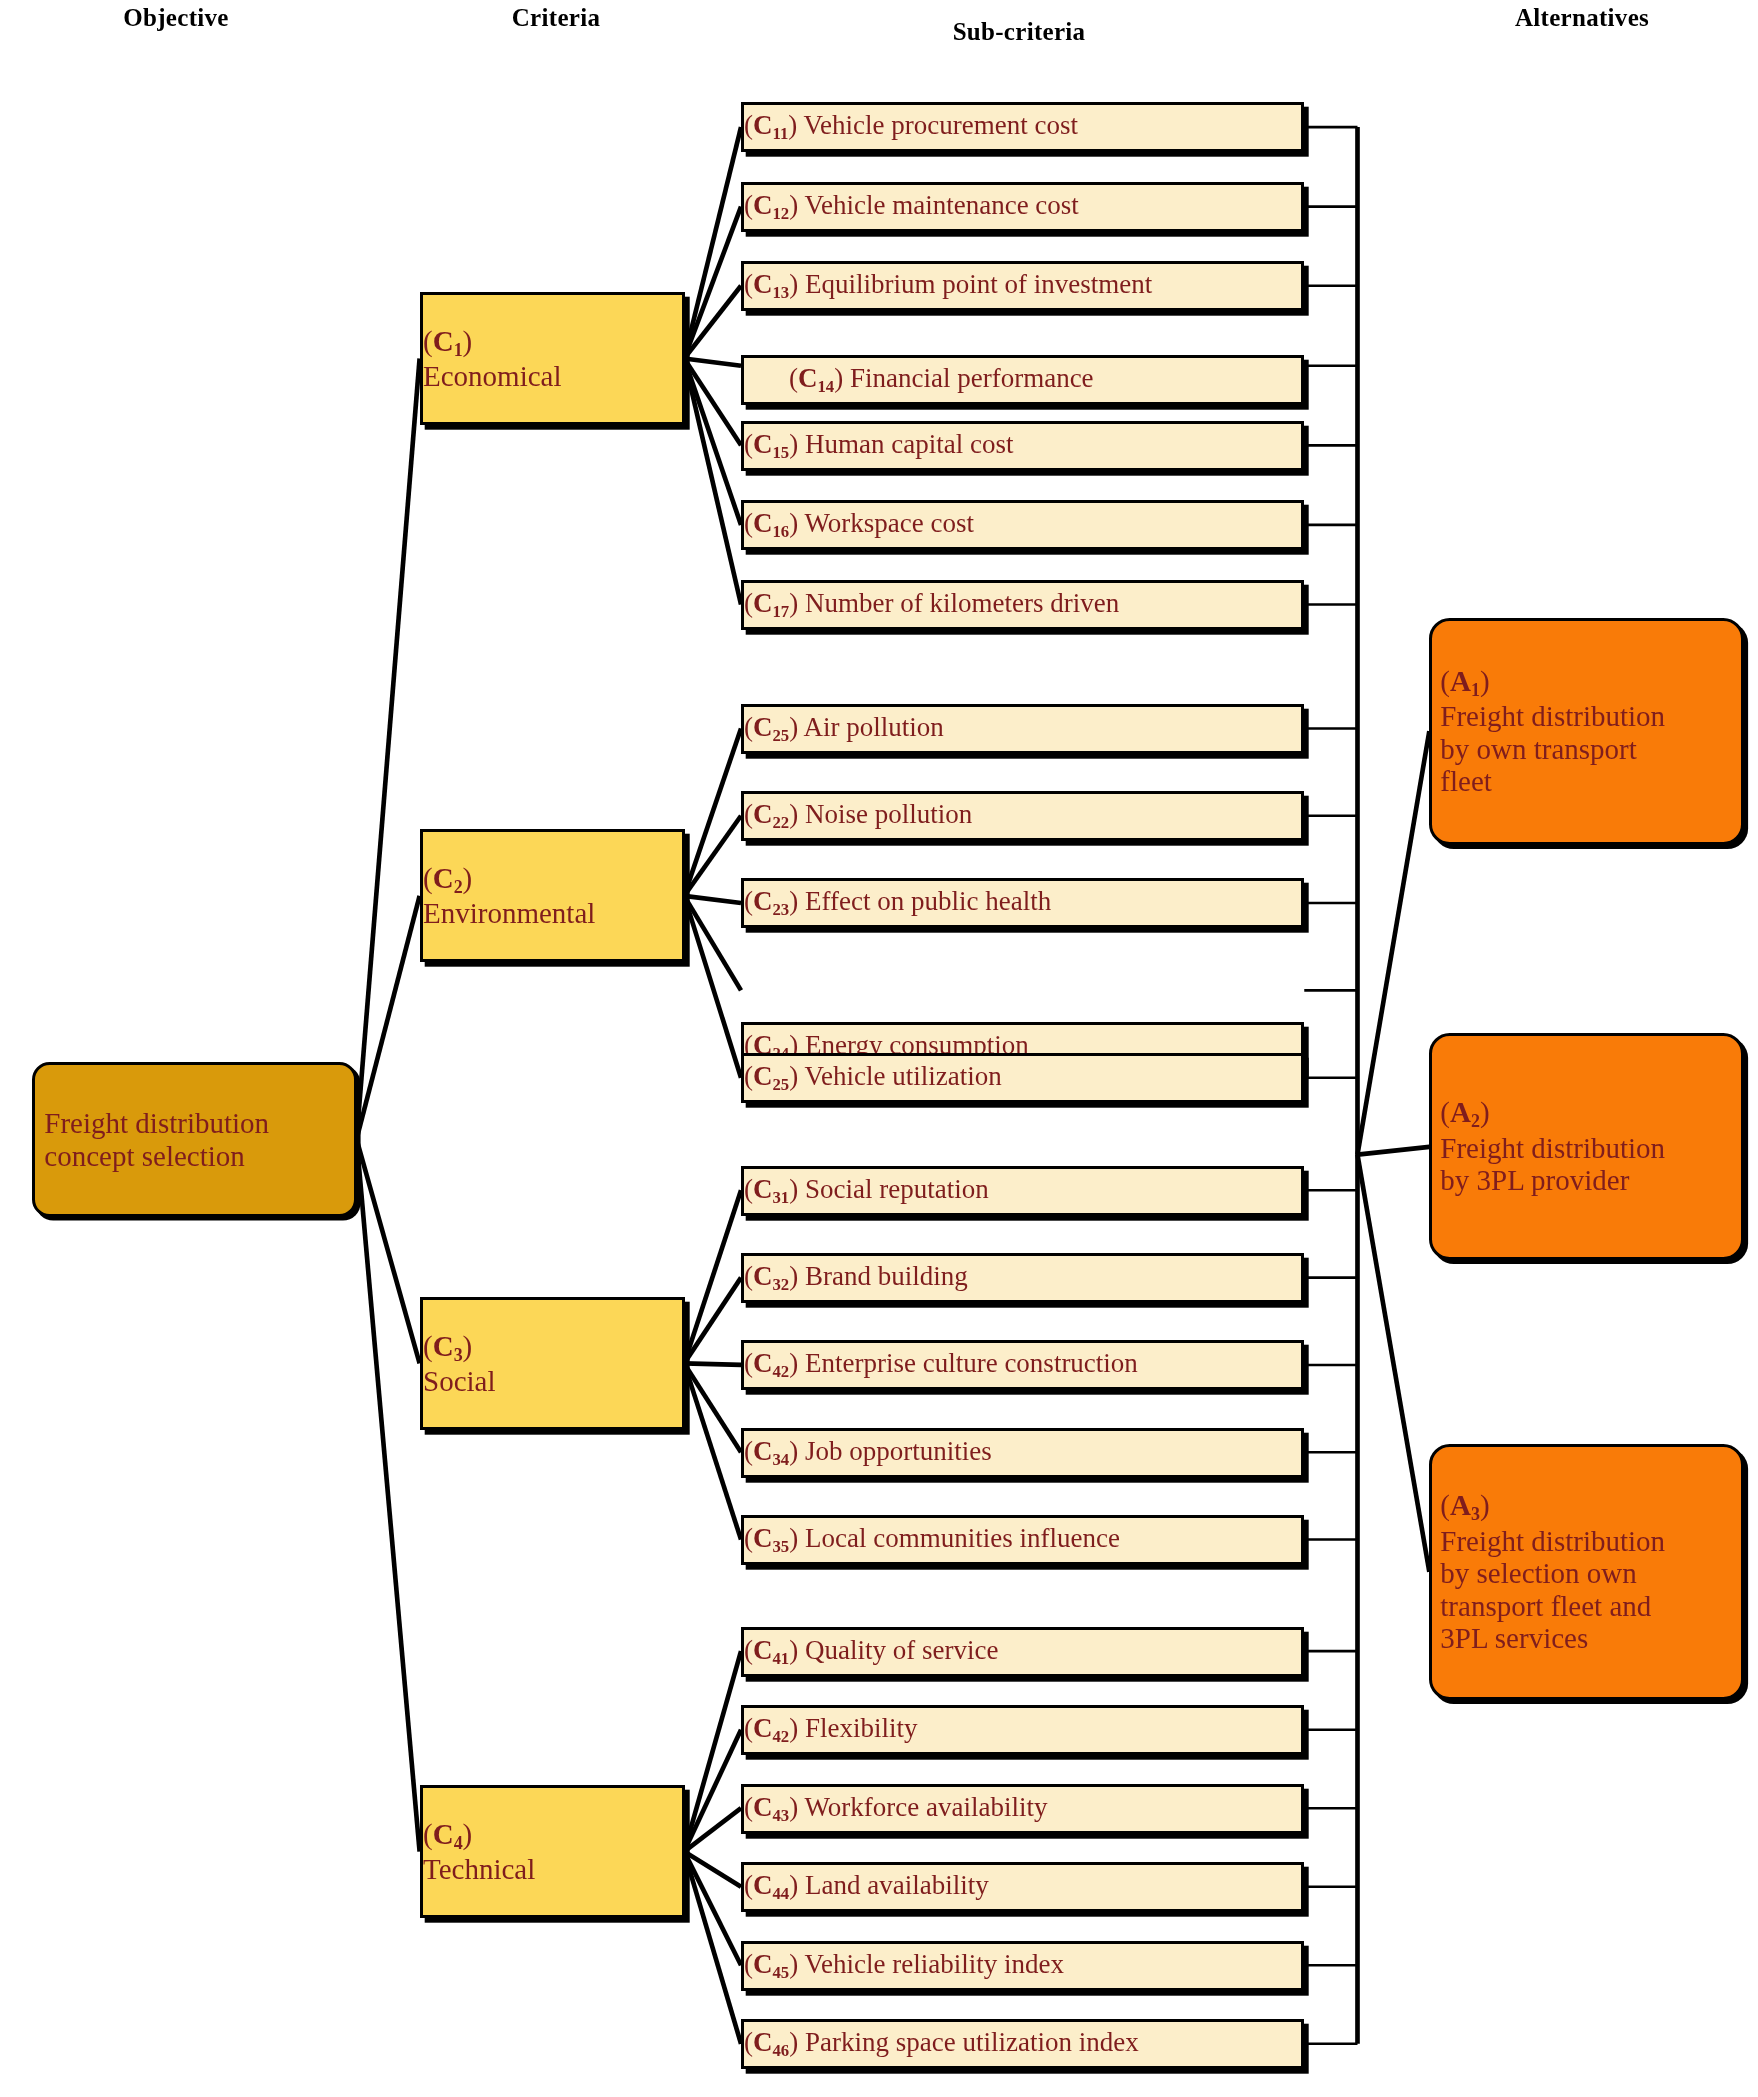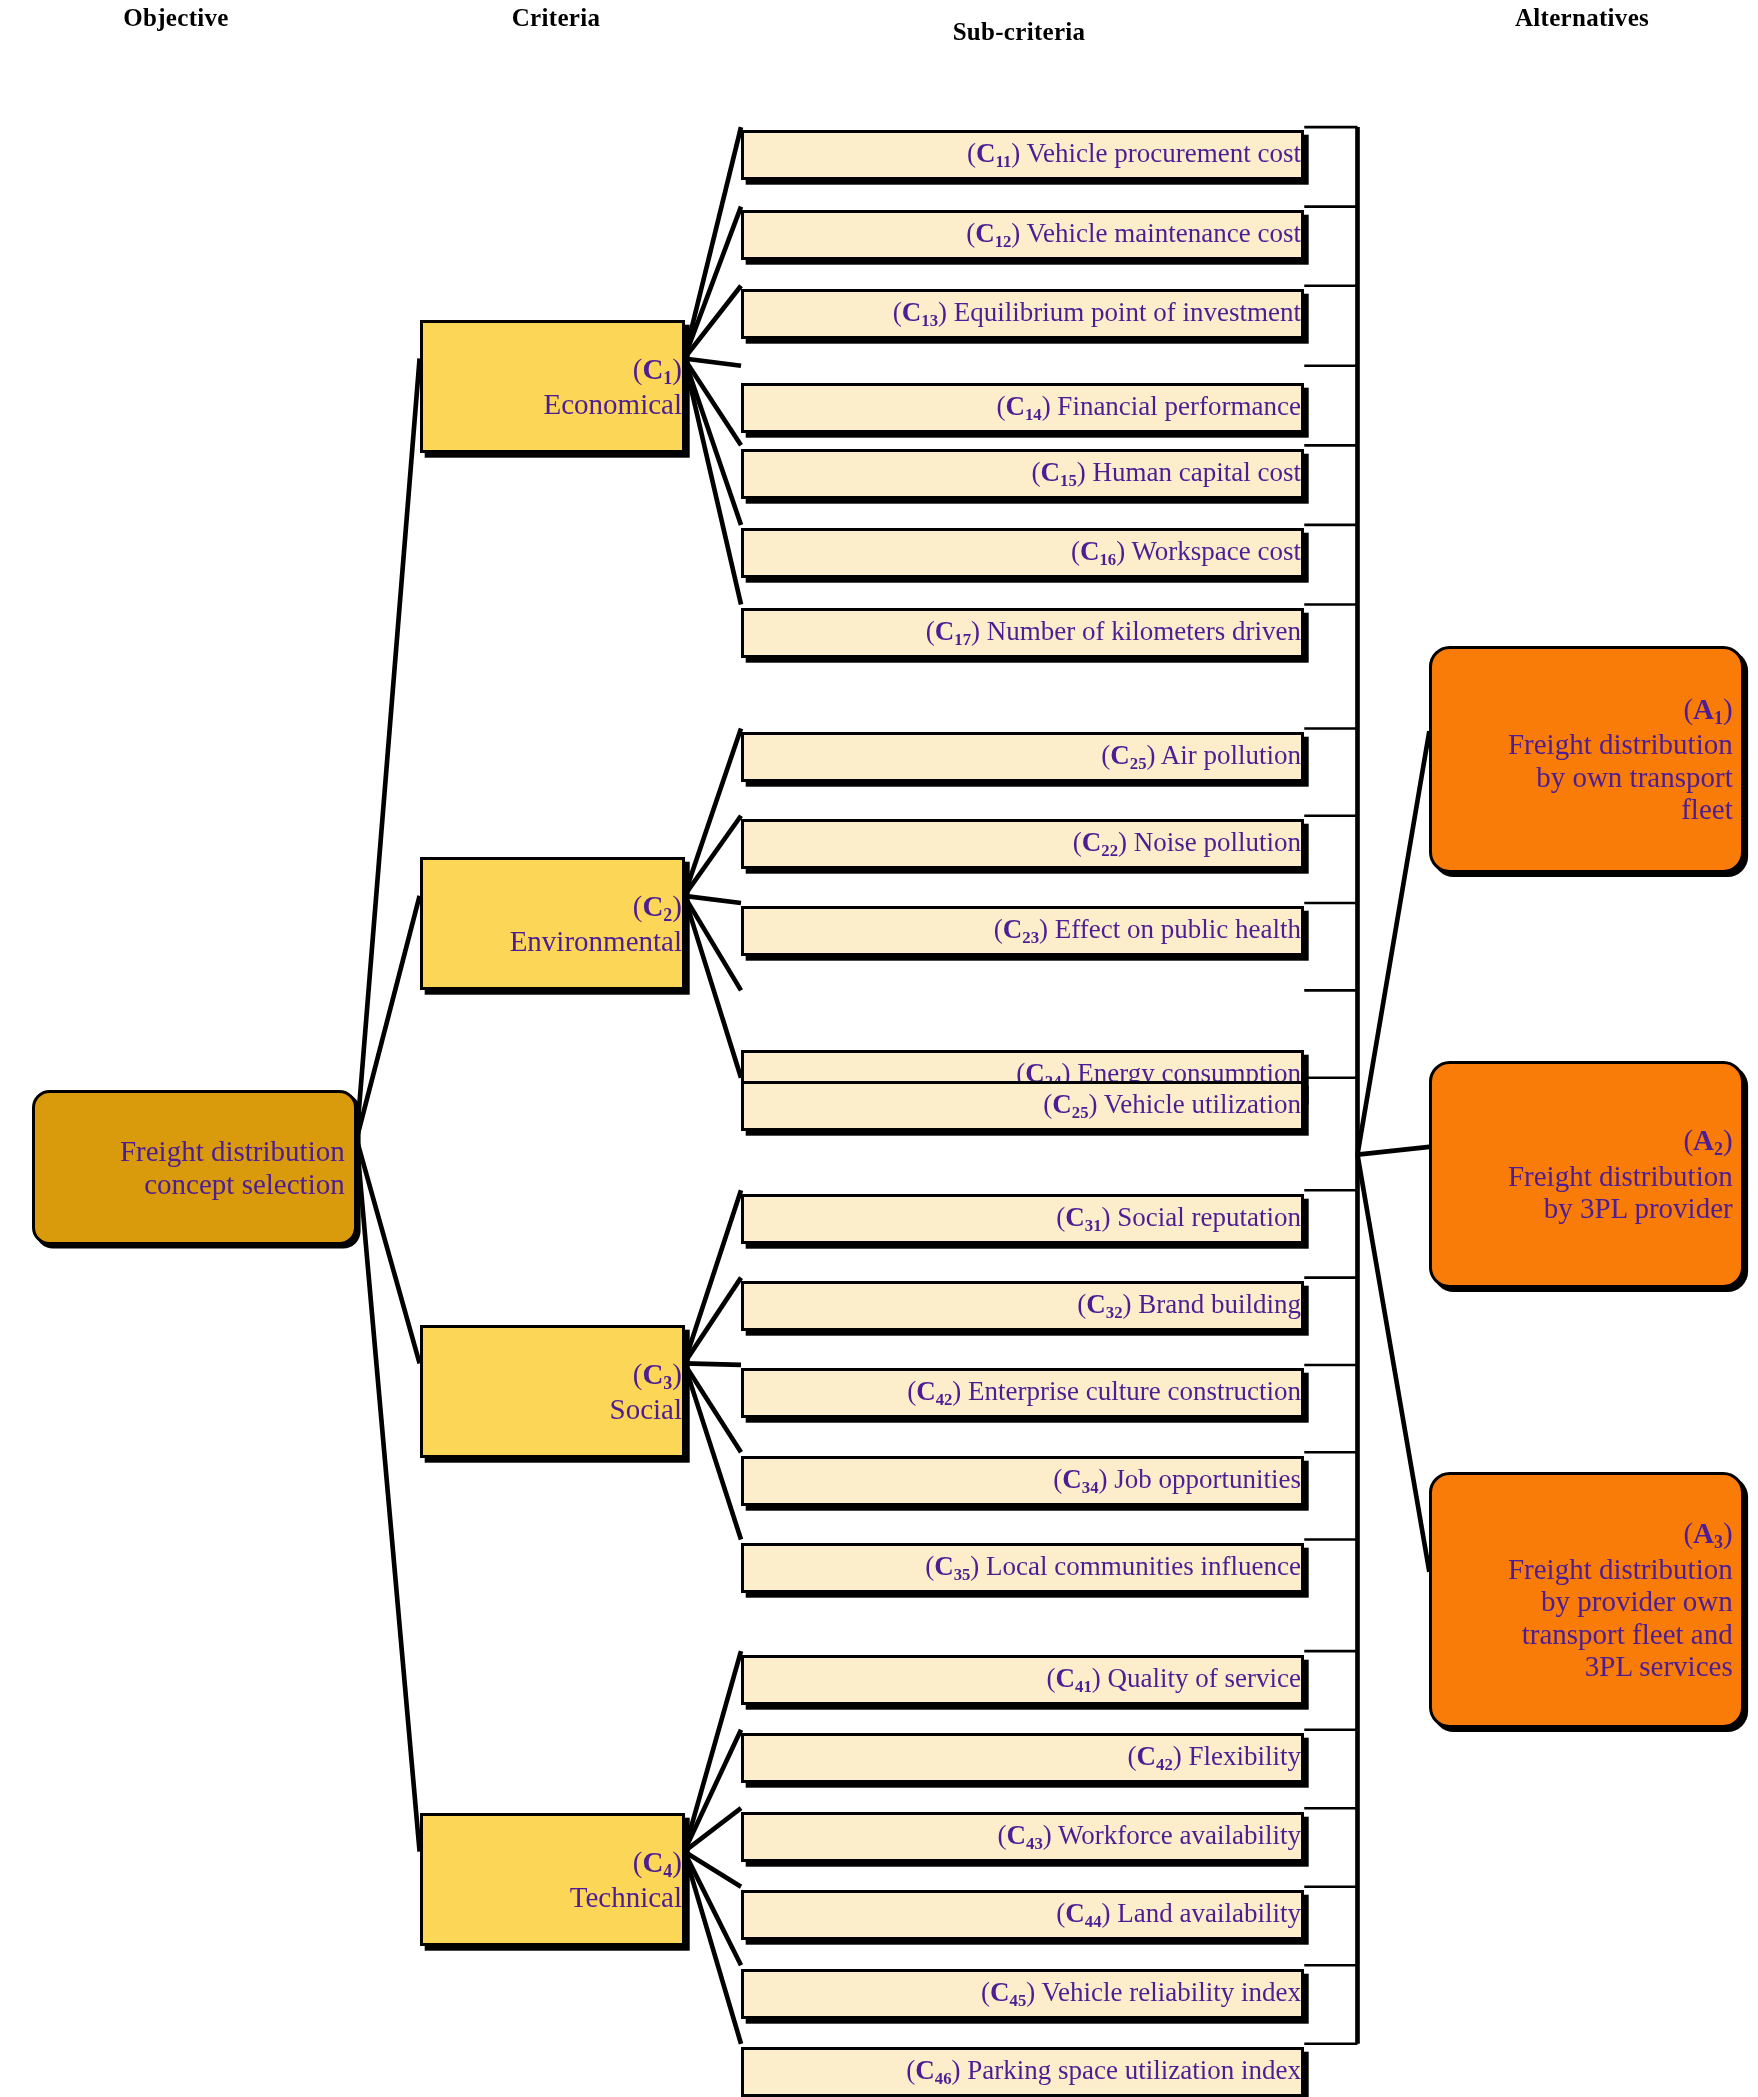--- a/index.html
+++ b/index.html
@@ -27,28 +27,27 @@
     text-align: center;
     transform: translateX(-50%);
     letter-spacing: 0.3px;
   }
   
   .node {
     position: absolute;
     box-sizing: border-box;
     display: flex;
     flex-direction: column;
-    align-items: flex-end;
+    align-items: flex-start;
     justify-content: center;
     text-align: center;
-    color: #4c1d95;
+    color: #7f1d1d;
     border: 3.1px solid #000000;
     z-index: 5;
     line-height: 1.12;
-    margin-top: 28px;
   }
   .node .sub { font-size: 0.62em; vertical-align: -0.28em; }
 
   .objective-node {
     background: #d99a0b;
     border-radius: 17.6px;
     font-size: 29px;
     padding: 5.2px 9.3px;
     box-shadow: 3.6px 3.6px 0 #000000;
   }
@@ -247,20 +246,20 @@
         <span class="node-line">fleet</span>
       </div>
       <div class="node alternative-node" style="left: 1429px; top: 1033px; width: 315px; height: 227px;">
         <span class="node-line">(<b>A<span class="sub">2</span></b>)</span>
         <span class="node-line">Freight distribution</span>
         <span class="node-line">by 3PL provider</span>
       </div>
       <div class="node alternative-node" style="left: 1429px; top: 1444px; width: 315px; height: 256px;">
         <span class="node-line">(<b>A<span class="sub">3</span></b>)</span>
         <span class="node-line">Freight distribution</span>
-        <span class="node-line">by provider own</span>
+        <span class="node-line">by selection own</span>
         <span class="node-line">transport fleet and</span>
         <span class="node-line">3PL services</span>
       </div>
     </div>
 
 </div>
 
 
 </body></html>

